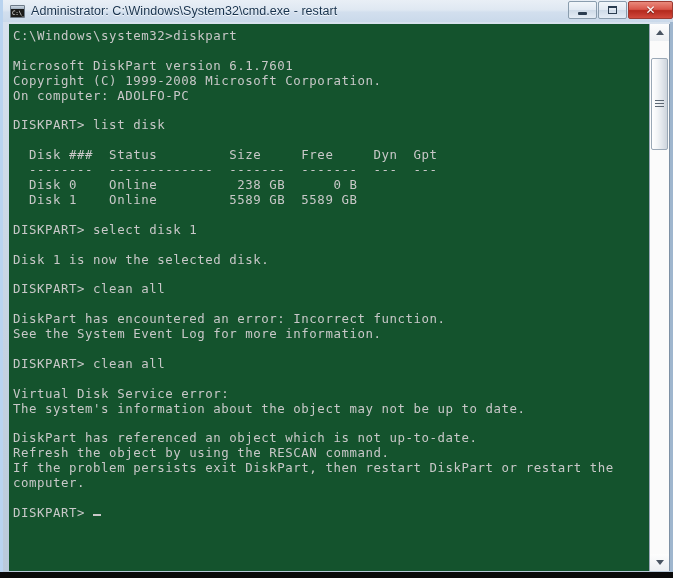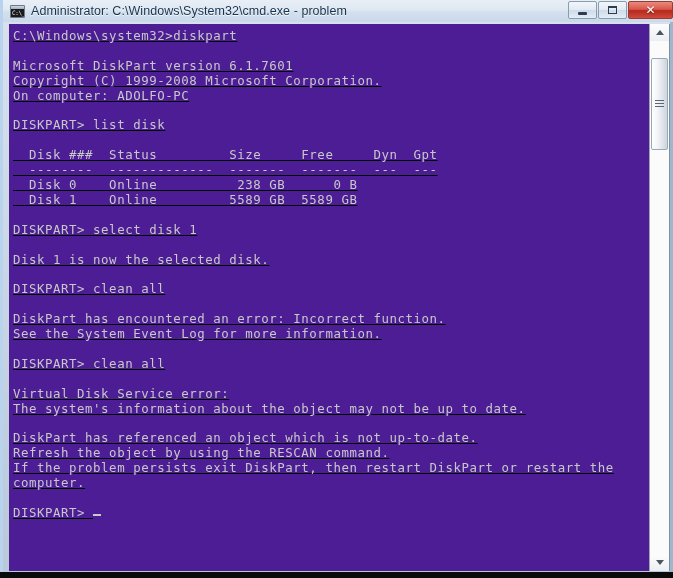--- a/index.html
+++ b/index.html
@@ -87,25 +87,24 @@
   #console-outer{
     position:absolute;left:6px;top:24px;width:661px;height:547px;
     background:#000;
     box-sizing:border-box;
     border-right:1px solid #7d90a4;
     display:flex;
   }
   #console{
     position:relative;
     width:641px;height:547px;
-    background:#4c1d95;
+    background:#14532d;
     overflow:hidden;
     padding:5px 0 0 4px;
     box-sizing:border-box;
-    text-decoration:underline;
   }
   #console-text{
     font-family:"DejaVu Sans Mono","Liberation Mono",monospace;
     font-size:12.4px;
     line-height:14.9px;
     color:#c8c8c8;
     white-space:pre;
     letter-spacing:0.55px;
   }
   .cursor{
@@ -162,21 +161,21 @@
 </head>
 <body>
 
 <div id="window">
 
   <div id="titlebar">
     <div id="title-icon">
       <div class="bar"></div>
       <div class="txt">C:\_</div>
     </div>
-    <div id="title-text">Administrator: C:\Windows\System32\cmd.exe - problem</div>
+    <div id="title-text">Administrator: C:\Windows\System32\cmd.exe - restart</div>
 
     <div id="win-buttons">
       <div class="winbtn" id="btn-min">
         <span class="glyph"></span>
       </div>
       <div class="winbtn" id="btn-max">
         <span class="glyph"></span>
       </div>
       <div class="winbtn" id="btn-close">
         <span class="glyph">✕</span>

